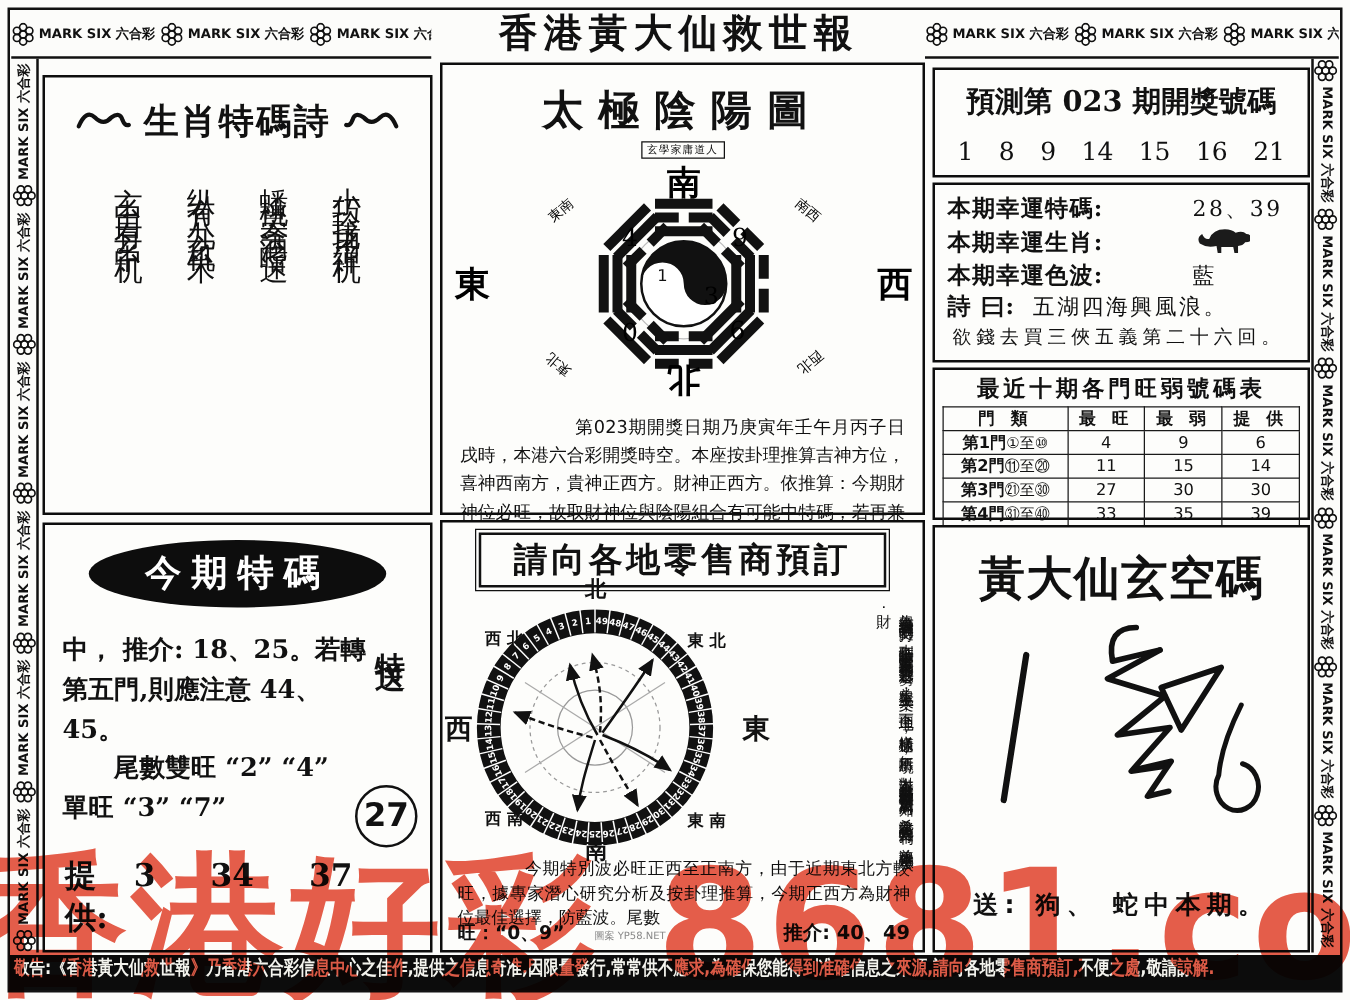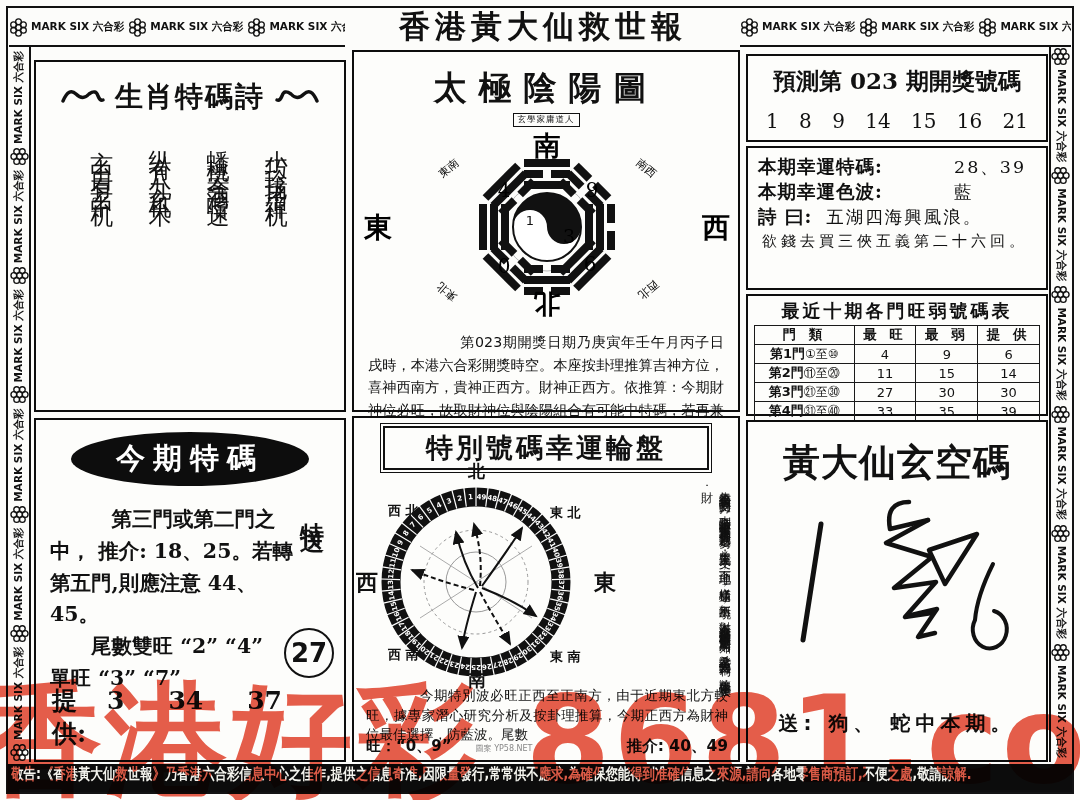--- a/index.html
+++ b/index.html
@@ -385,21 +385,20 @@
         <div class="poem-col">小巧玲珑用禅机，</div>
         <div class="poem-col">蟠桃晏会酒嗜迷。</div>
         <div class="poem-col">纵有八九玄机术，</div>
         <div class="poem-col">玄中自有玄中机。</div>
       </div>
   </div>
 
   <div class="box box-special">
     <div class="oval-title">今期特碼</div>
     <div class="special-lines" id="special-lines">
-        <div>　　　第三門或第二門之</div>
         <div>中， 推介: 18、25。若轉</div>
         <div>第五門,則應注意 44、45。</div>
         <div>　　尾數雙旺 “2” “4”</div>
         <div>單旺 “3” “7”</div>
       </div>
     <div class="special-side">特送</div>
     <div class="special-circle">27</div>
     <div class="provide-row">
       <span>提供:</span>
       <span id="provide-nums" style="display:flex;gap:44px;">
@@ -482,21 +481,21 @@
       <text x="362" y="110" font-size="28" font-weight="bold" text-anchor="middle">西</text>
       <text x="97" y="44" font-size="11" text-anchor="middle" transform="rotate(-40 97 44)">東南</text>
       <text x="290" y="44" font-size="11" text-anchor="middle" transform="rotate(40 290 44)">南西</text>
       <text x="95" y="162" font-size="11" text-anchor="middle" transform="rotate(-140 95 162)">東北</text>
       <text x="292" y="160" font-size="11" text-anchor="middle" transform="rotate(140 292 160)">西北</text>
     </svg>
     <div class="taiji-para">第023期開獎日期乃庚寅年壬午月丙子日戌時，本港六合彩開獎時空。本座按卦理推算吉神方位，喜神西南方，貴神正西方。財神正西方。依推算：今期財神位必旺，故取財神位與陰陽組合有可能中特碼，若再兼顧正东方則有可能中三連碼。</div>
   </div>
 
   <div class="box box-wheel">
-    <div class="wheel-title">特別號碼幸運輪盤</div>
+    <div class="wheel-title">請向各地零售商預訂</div>
     <svg class="wheel-svg" id="wheel" width="212" height="212" viewBox="0 0 212 212">
       <defs>
         <marker id="ah" markerWidth="8" markerHeight="8" refX="6" refY="3" orient="auto">
           <path d="M0,0 L7,3 L0,6 Z" fill="#111"></path>
         </marker>
       </defs>
       <circle cx="106" cy="106" r="85" fill="none" stroke="#111" stroke-width="19"></circle>
       <g id="ring-seps">
           <line x1="106.0" y1="30.0" x2="106.0" y2="11.0" stroke="#fff" stroke-width="1.2"></line>
           <line x1="96.3" y1="30.6" x2="93.9" y2="11.8" stroke="#fff" stroke-width="1.2"></line>
@@ -642,20 +641,26 @@
         <span>21</span>
       </div>
   </div>
 
   <div class="box box-lucky" id="lucky-rows">
       <div class="lucky-row">
         <span class="lucky-label w-fixed">本期幸運特碼:</span>
         <span class="lucky-value" style="margin-left: 28px;">28、39</span>
       </div>
       <div class="lucky-row">
+        <span class="lucky-label w-fixed">本期幸運生肖:</span>
+        <span style="margin-left: 30px;"><svg width="44" height="24" viewBox="0 0 46 24">
+            <path d="M4,16 q-3,-5 2,-8 q2,5 6,4 q3,-8 13,-8 q6,0 9,3 q6,-2 9,1 q4,0 4,4 q0,3 -5,3 q-2,3 -6,3 l0,6 l-3,0 l-1,-5 l-10,0 l0,5 l-3,0 l-1,-6 q-8,2 -14,-2 z" fill="#1b1b1b"></path>
+          </svg></span>
+      </div>
+      <div class="lucky-row">
         <span class="lucky-label w-fixed">本期幸運色波:</span>
         <span class="lucky-value" style="margin-left: 28px;">藍</span>
       </div>
       <div class="lucky-row">
         <span class="lucky-label">詩 曰:</span>
         <span class="lucky-value" style="margin-left: 14px;">五湖四海興風浪。</span>
       </div>
       <div class="lucky-row spread">
         <span class="lucky-label"></span>
         <span class="lucky-value" style="margin-left: 4px;">欲錢去買三俠五義第二十六回。</span>

